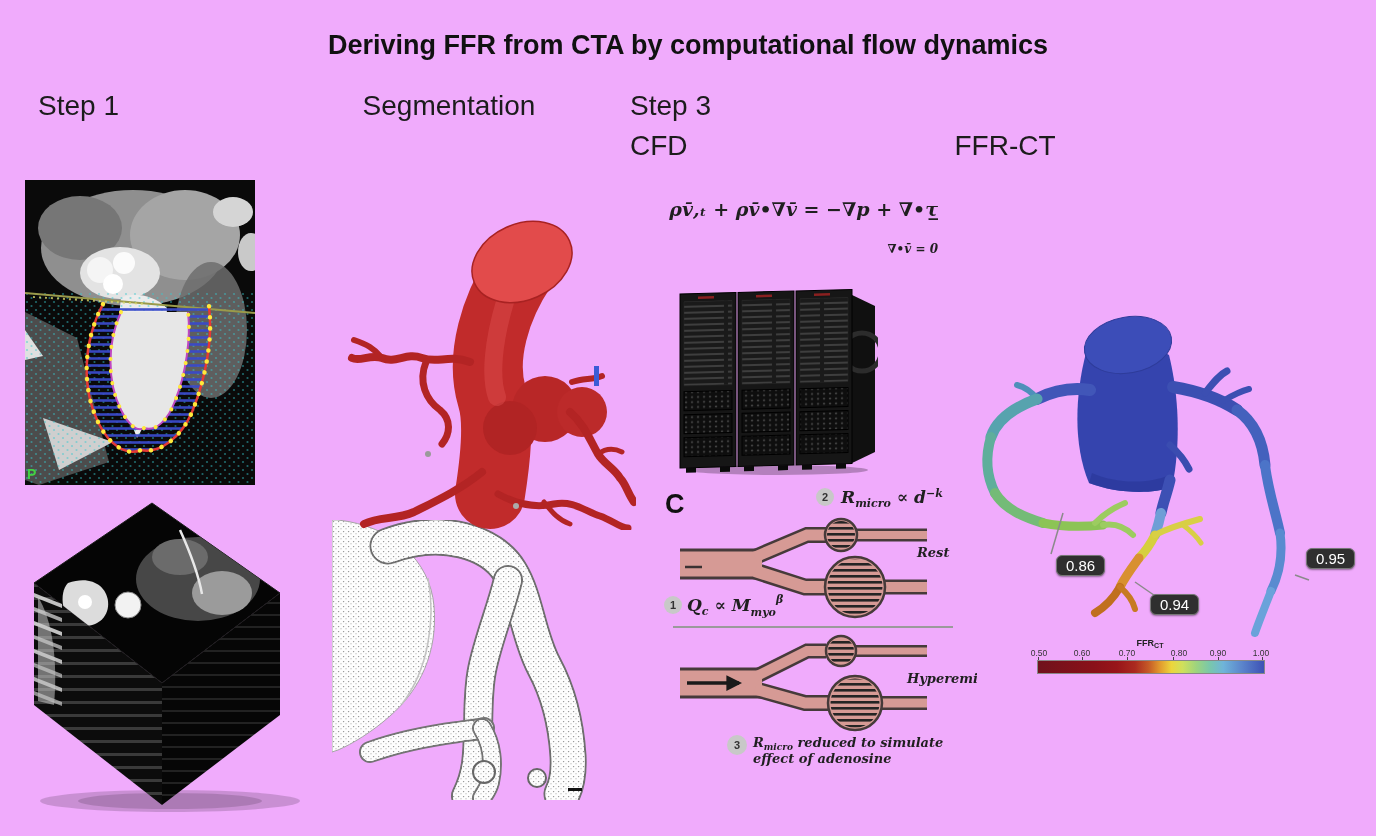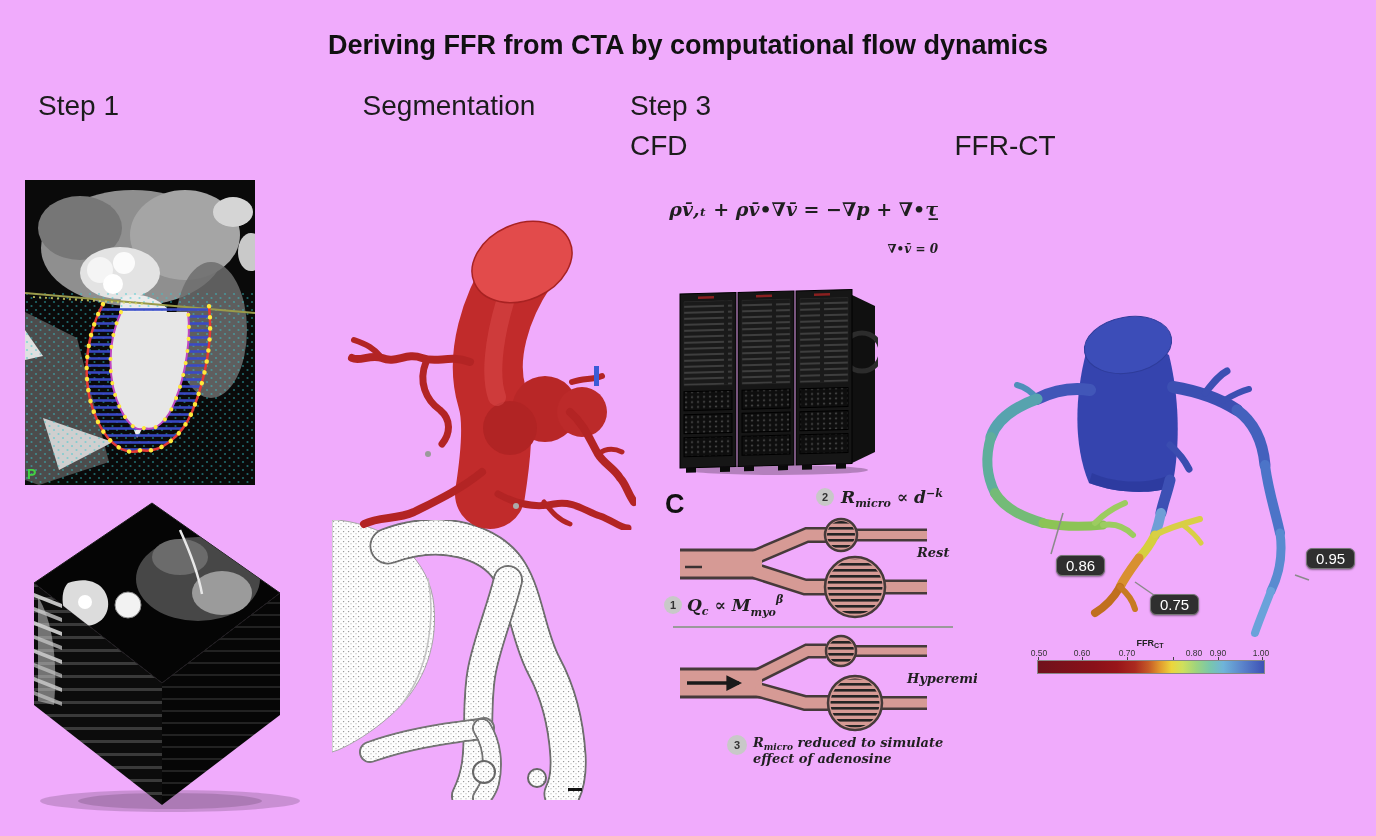--- a/index.html
+++ b/index.html
@@ -357,31 +357,31 @@
       <path d="M306,296 C300,312 294,326 290,338" stroke="#6aa2da" stroke-width="8"></path>
     </g>
     <g stroke="#8a8a8a" stroke-width="1.5">
       <line x1="98" y1="218" x2="86" y2="259"></line>
       <line x1="170" y1="287" x2="196" y2="305"></line>
       <line x1="330" y1="280" x2="344" y2="285"></line>
     </g>
   </svg>
 
   <div class="abs vlabel" id="vlab-086">0.86</div>
-  <div class="abs vlabel" id="vlab-075">0.75</div>
+  <div class="abs vlabel" id="vlab-075">0.94</div>
   <div class="abs vlabel" id="vlab-095">0.95</div>
 
   <div id="colorbar" class="abs">
     <div id="cb-title">
       <span>FFR</span><span class="sub">CT</span>
     </div>
     <span class="cb-tick-label" style="left:9px;text-align:right;">0.50</span>
     <span class="cb-tick-label" style="left:52px;">0.60</span>
     <span class="cb-tick-label" style="left:97px;">0.70</span>
-    <span class="cb-tick-label" style="left:158px;padding-left:12px;">0.80</span>
+    <span class="cb-tick-label" style="left:143px;padding-left:12px;">0.80</span>
     <span class="cb-tick-label" style="left:188px;">0.90</span>
     <span class="cb-tick-label" style="left:231px;">1.00</span>
     <div class="cb-tickmark" style="left:8px;"></div>
     <div class="cb-tickmark" style="left:52px;"></div>
     <div class="cb-tickmark" style="left:97px;"></div>
     <div class="cb-tickmark" style="left:143px;"></div>
     <div class="cb-tickmark" style="left:188px;"></div>
     <div class="cb-tickmark" style="left:232px;"></div>
     <div id="cb-bar"></div>
   </div>

